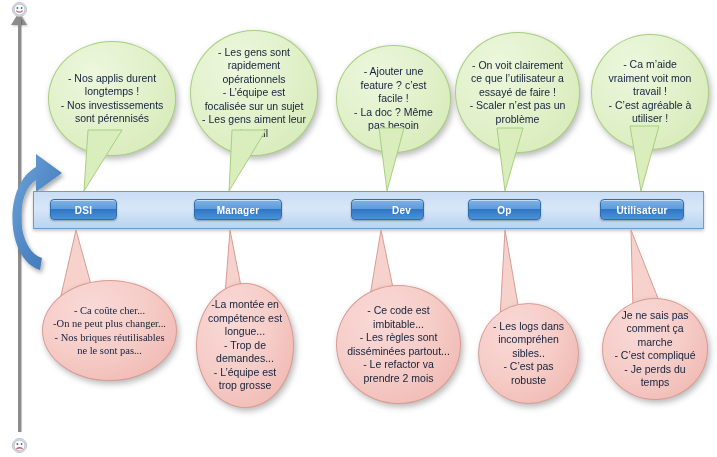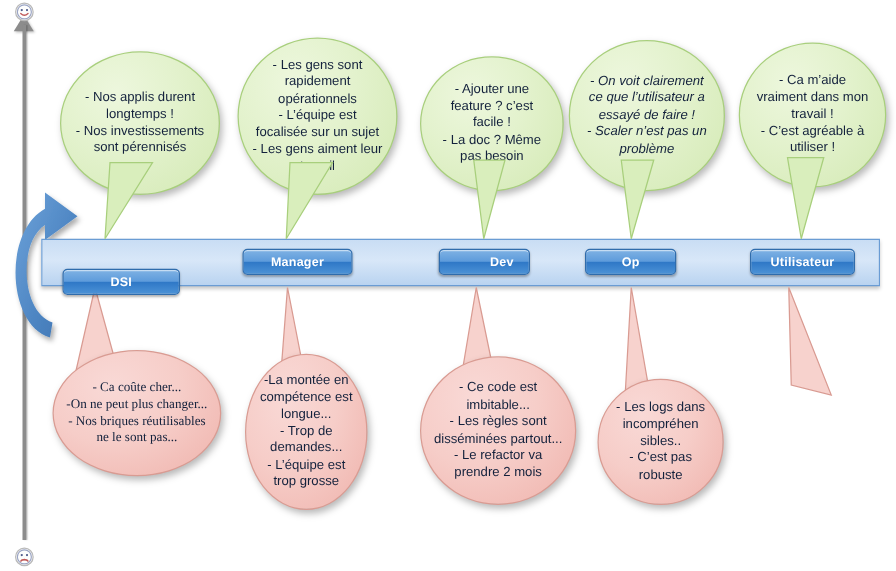--- a/index.html
+++ b/index.html
@@ -202,32 +202,32 @@
   <div class="bubble bubble-green" style="left:336px;top:45px;width:115px;height:108px;">
     <div class="bubble-text">- Ajouter une feature ?  c’est facile !
 - La doc ? Même pas besoin</div>
   </div>
   <div class="tail" style="left:0;top:0;">
     <svg width="717" height="457">
         <path d="M379 128 L404 128 L387 191 Z" fill="#d9eebc" stroke="#a8cf7c" stroke-width="1"></path>
       </svg>
   </div>
 
-  <div class="bubble bubble-green" style="left:455px;top:32px;width:125px;height:121px;font-style:italic;">
+  <div class="bubble bubble-green" style="left:455px;top:32px;width:125px;height:121px;">
     <div class="bubble-text">- On voit clairement ce que l’utilisateur a essayé de faire !
 - Scaler n’est pas un problème</div>
   </div>
   <div class="tail" style="left:0;top:0;">
     <svg width="717" height="457">
         <path d="M497 128 L523 128 L505 191 Z" fill="#d9eebc" stroke="#a8cf7c" stroke-width="1"></path>
       </svg>
   </div>
 
   <div class="bubble bubble-green" style="left:591px;top:34px;width:118px;height:116px;">
-    <div class="bubble-text">- Ca m’aide vraiment dans mon travail !
+    <div class="bubble-text">- Ca m’aide vraiment voit mon travail !
 - C’est agréable à utiliser !</div>
   </div>
   <div class="tail" style="left:0;top:0;">
     <svg width="717" height="457">
         <path d="M630 126 L659 126 L641 191 Z" fill="#d9eebc" stroke="#a8cf7c" stroke-width="1"></path>
       </svg>
   </div>
 
   <div class="tail" style="left:0;top:0;">
     <svg width="717" height="457">
@@ -270,20 +270,25 @@
   <div class="bubble bubble-red" style="left:478px;top:303px;width:101px;height:101px;">
     <div class="bubble-text">- Les logs dans incompréhen sibles..
 - C’est pas robuste</div>
   </div>
 
   <div class="tail" style="left:0;top:0;">
     <svg width="717" height="457">
         <path d="M631 230 L665 316 L633 308 Z" fill="#f7d2cd" stroke="#d99b92" stroke-width="1"></path>
       </svg>
   </div>
-
-  <div class="role-btn" style="left:50px;width:94px;margin-top:16px;">DSI</div>
+  <div class="bubble bubble-red" style="left:602px;top:298px;width:106px;height:102px;">
+    <div class="bubble-text">Je ne sais pas comment ça marche
+- C’est compliqué
+- Je perds du temps</div>
+  </div>
+
+  <div class="role-btn" style="left:50px;width:67px;">DSI</div>
   <div class="role-btn" style="left:194px;width:88px;">Manager</div>
   <div class="role-btn" style="left:351px;width:73px;padding-left:28px;">Dev</div>
   <div class="role-btn" style="left:468px;width:73px;">Op</div>
   <div class="role-btn" style="left:600px;width:84px;">Utilisateur</div>
 
 </div>
 
 </body></html>

